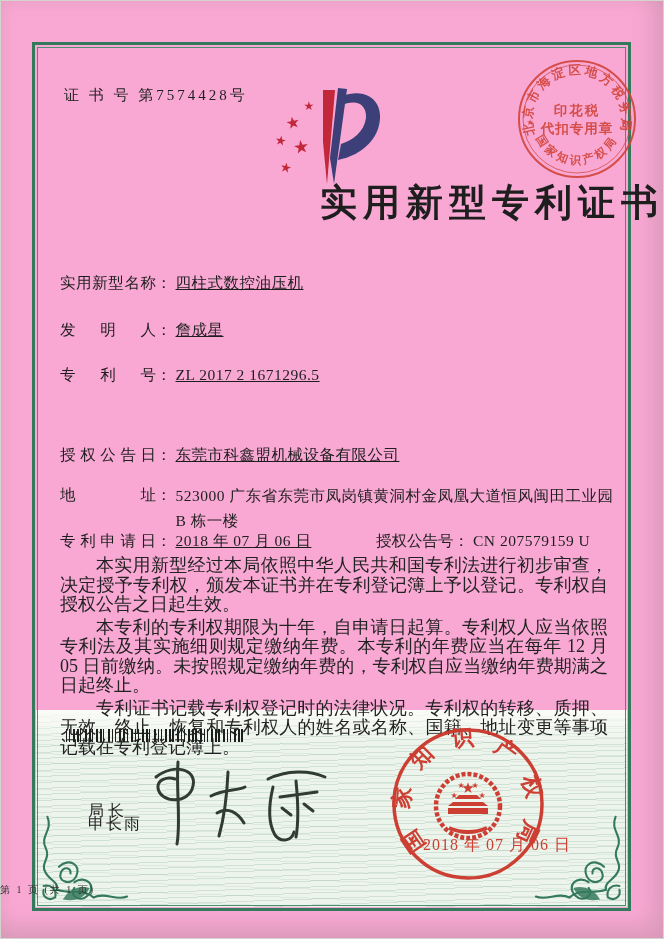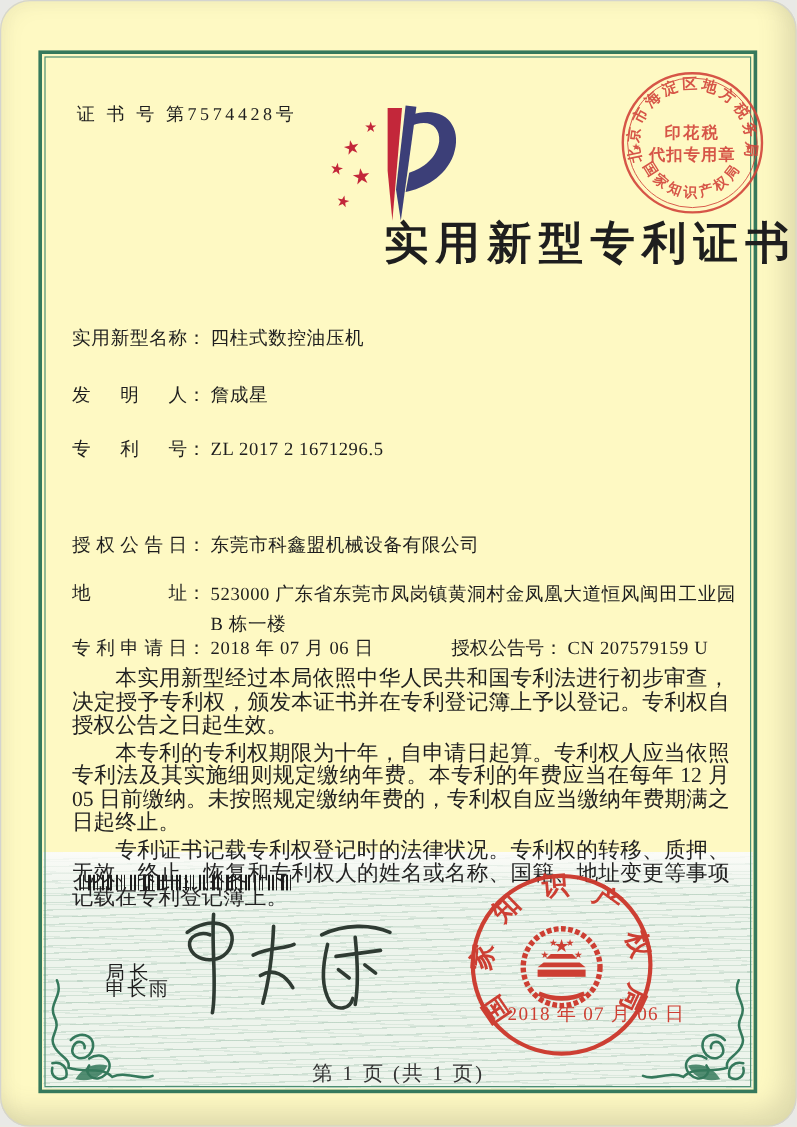--- a/index.html
+++ b/index.html
@@ -1,63 +1,62 @@
 <!DOCTYPE html>
 <html><head>
 <meta charset="utf-8">
 <style>
   html,body{margin:0;padding:0;background:#e9e9e6;}
   .photo{
     position:relative;width:664px;height:939px;overflow:hidden;
-    background:#fef9c3;
+    background:#f9a8d4;
     font-family:"Liberation Serif","DejaVu Serif",serif;
     color:#1e1e1e;
     box-shadow: inset 0 0 0 1px #d4d4cf,
                 inset -10px -12px 22px rgba(95,95,82,.20),
                 inset 6px 5px 14px rgba(130,130,118,.07);
-    border-radius: 25px;
   }
   .frame{position:absolute;top:42px;left:32px;right:33px;bottom:28px;
          border:3px solid #35795c;z-index:1;}
   .frame::after{content:"";position:absolute;inset:2px;border:1px solid #4b8f72;}
   .guilloche{position:absolute;left:36px;right:37px;top:710px;bottom:32px;z-index:0;
     background-color:#edf4ec;
     background-image:
       linear-gradient(rgba(252,252,249,.95), rgba(252,252,249,0) 34px),
       repeating-linear-gradient(178deg, rgba(64,130,95,.17) 0 1px, rgba(0,0,0,0) 1px 6px),
       repeating-linear-gradient(2deg, rgba(64,130,95,.10) 0 1px, rgba(0,0,0,0) 1px 9px);
   }
   .corner{position:absolute;z-index:2;}
   .corner.bl{left:34px;bottom:30px;}
   .corner.br{right:35px;bottom:30px;transform:scaleX(-1);}
   .cert-no{position:absolute;left:64px;top:86px;font-size:15px;letter-spacing:3px;z-index:3;}
   .logo{position:absolute;left:268px;top:84px;z-index:3;}
   .doc-title{position:absolute;left:0;right:0;top:178px;text-align:right;
     font-size:37px;font-weight:bold;letter-spacing:6px;z-index:3;}
-  .field-row{position:absolute;left:60px;right:50px;font-size:15.5px;z-index:3;line-height:1.45;}
+  .field-row{position:absolute;left:60px;right:50px;font-size:15.5px;z-index:3;line-height:1.45;text-decoration:underline;}
   .flabel{display:inline-block;width:96px;text-align:justify;text-align-last:justify;vertical-align:top;}
   .colon{display:inline-block;margin-right:4px;vertical-align:top;}
   .fvalue{letter-spacing:.5px;}
   .fvalue.wrap{display:inline-block;width:438px;vertical-align:top;line-height:1.6;}
   .grant-right{position:absolute;left:316px;top:0;}
   .paras{position:absolute;left:60px;width:548px;top:556px;z-index:3;
     font-size:18px;line-height:19.5px;text-align:justify;color:#222;}
   .paras p{margin:0 0 3px 0;text-indent:2em;}
   .barcode{position:absolute;left:66px;top:729px;width:178px;height:13px;z-index:3;
     background:repeating-linear-gradient(90deg,#1d1d1d 0 1.5px,rgba(0,0,0,0) 1.5px 3px,
       #1d1d1d 3px 4px,rgba(0,0,0,0) 4px 7.5px,#1d1d1d 7.5px 9.5px,rgba(0,0,0,0) 9.5px 11.5px);}
   .signer-title{position:absolute;left:88px;top:781px;font-size:16px;letter-spacing:4px;z-index:3;
     font-family:"Liberation Sans","DejaVu Sans",sans-serif;margin-top:20px;}
   .signer-name{position:absolute;left:88px;top:814px;font-size:16px;letter-spacing:2px;z-index:3;
     font-family:"Liberation Sans","DejaVu Sans",sans-serif;}
   .signature{position:absolute;left:140px;top:750px;z-index:3;}
   .seal{position:absolute;left:375px;top:714px;z-index:4;opacity:.95;}
   .tax-stamp{position:absolute;left:505px;top:47px;z-index:4;opacity:.9;}
-  .footer{position:absolute;left:0;right:0;top:883px;text-align:center;
-    font-size:17px;letter-spacing:2px;z-index:3;color:#333;}
+  .footer{position:absolute;left:0;right:0;top:883px;text-align:left;
+    font-size:10px;letter-spacing:2px;z-index:3;color:#333;}
   svg text{font-family:"Liberation Serif","DejaVu Serif",serif;}
 </style>
 </head>
 <body>
 
 <div class="photo">
 
   <div class="guilloche"></div>
   <div class="frame"></div>
 

